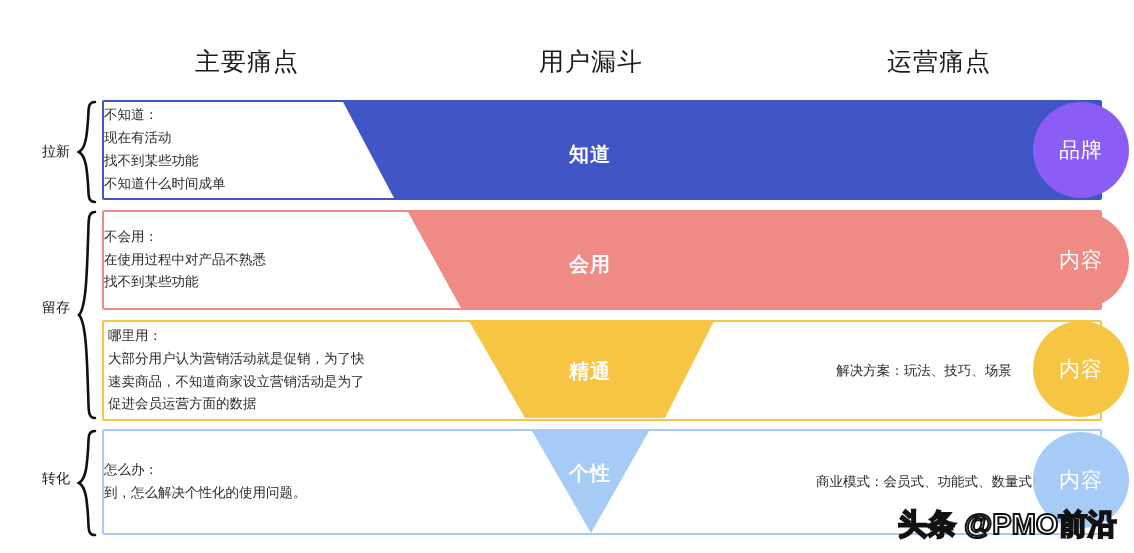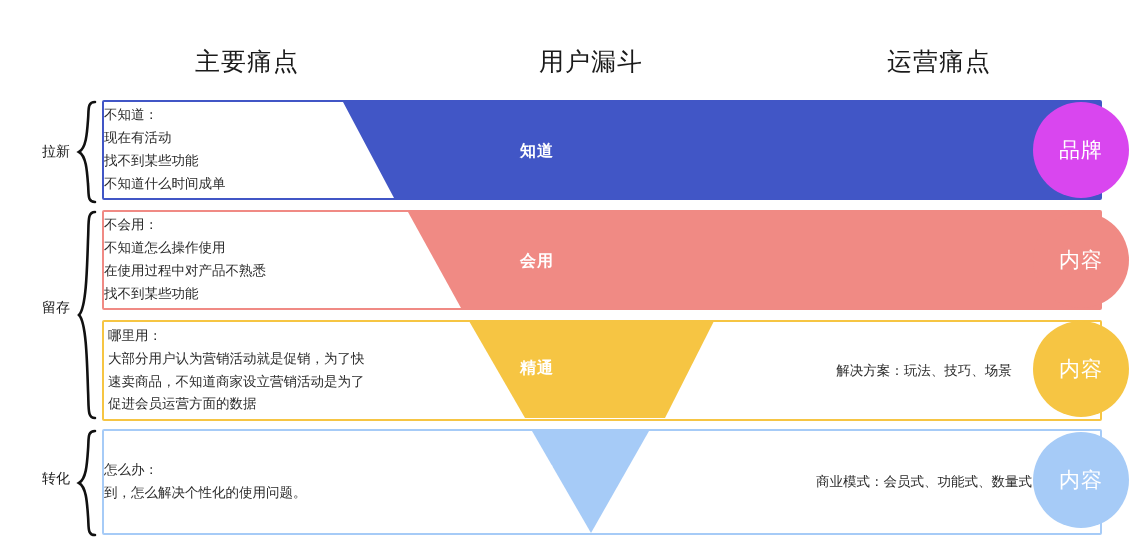--- a/index.html
+++ b/index.html
@@ -86,43 +86,43 @@
     font-size:13.5px;color:#2b2b2b;white-space:nowrap;
   }
 
   
   .funnel-layer{
     position:absolute;left:0;top:0;width:1134px;height:553px;
     pointer-events:none;
   }
   .funnel-label{
     position:absolute;
-    font-size:16px;
+    font-size:20px;
     font-weight:bold;
     color:#ffffff;
     white-space:nowrap;
-    text-align:left;
+    text-align:center;
     letter-spacing:1px;
   }
   #fl-1{left:506px;top:141px;width:140px;}
   #fl-2{left:506px;top:251px;width:140px;}
   #fl-3{left:506px;top:358px;width:140px;}
   #fl-4{left:506px;top:460px;width:140px;}
 
   
   .circle{
     position:absolute;
     width:96px;height:96px;
     border-radius:50%;
     display:flex;align-items:center;justify-content:center;
     color:#ffffff;
     font-size:21px;
     letter-spacing:1px;
   }
-  #circ-1{left:1019px;top:102px;background:#d946ef;}
+  #circ-1{left:1019px;top:102px;background:#8b5cf6;}
   #circ-2{left:1019px;top:212px;background:#f08a84;}
   #circ-3{left:1019px;top:321px;background:#f6c543;}
   #circ-4{left:1019px;top:432px;background:#a6cbf7;}
 
   
   #watermark{
     position:absolute;
     left:884px;top:505px;
     font-size:29px;
     font-weight:bold;
@@ -167,21 +167,20 @@
       <span class="ln">现在有活动</span>
       <span class="ln">找不到某些功能</span>
       <span class="ln">不知道什么时间成单</span>
     </div>
     <div class="ops">认知营销：宣传、推广</div>
   </div>
 
   <div class="row-box r2">
     <div class="pain">
       <span class="ln">不会用：</span>
-      <span class="ln">不知道怎么操作使用</span>
       <span class="ln">在使用过程中对产品不熟悉</span>
       <span class="ln">找不到某些功能</span>
     </div>
     <div class="ops">操作流畅：设计、指引、模板</div>
   </div>
 
   <div class="row-box r3">
     <div class="pain wide">
       <span class="ln">哪里用：</span>
       <span class="ln">大部分用户认为营销活动就是促销，为了快</span>
@@ -213,14 +212,15 @@
   <div class="funnel-label" id="fl-1">知道</div>
   <div class="funnel-label" id="fl-2">会用</div>
   <div class="funnel-label" id="fl-3">精通</div>
   <div class="funnel-label" id="fl-4">个性</div>
 
   <div class="circle" id="circ-1">品牌</div>
   <div class="circle" id="circ-2">内容</div>
   <div class="circle" id="circ-3">内容</div>
   <div class="circle" id="circ-4">内容</div>
 
+  <div id="watermark">头条 @PMO前沿</div>
 
 </div>
 
 </body></html>

